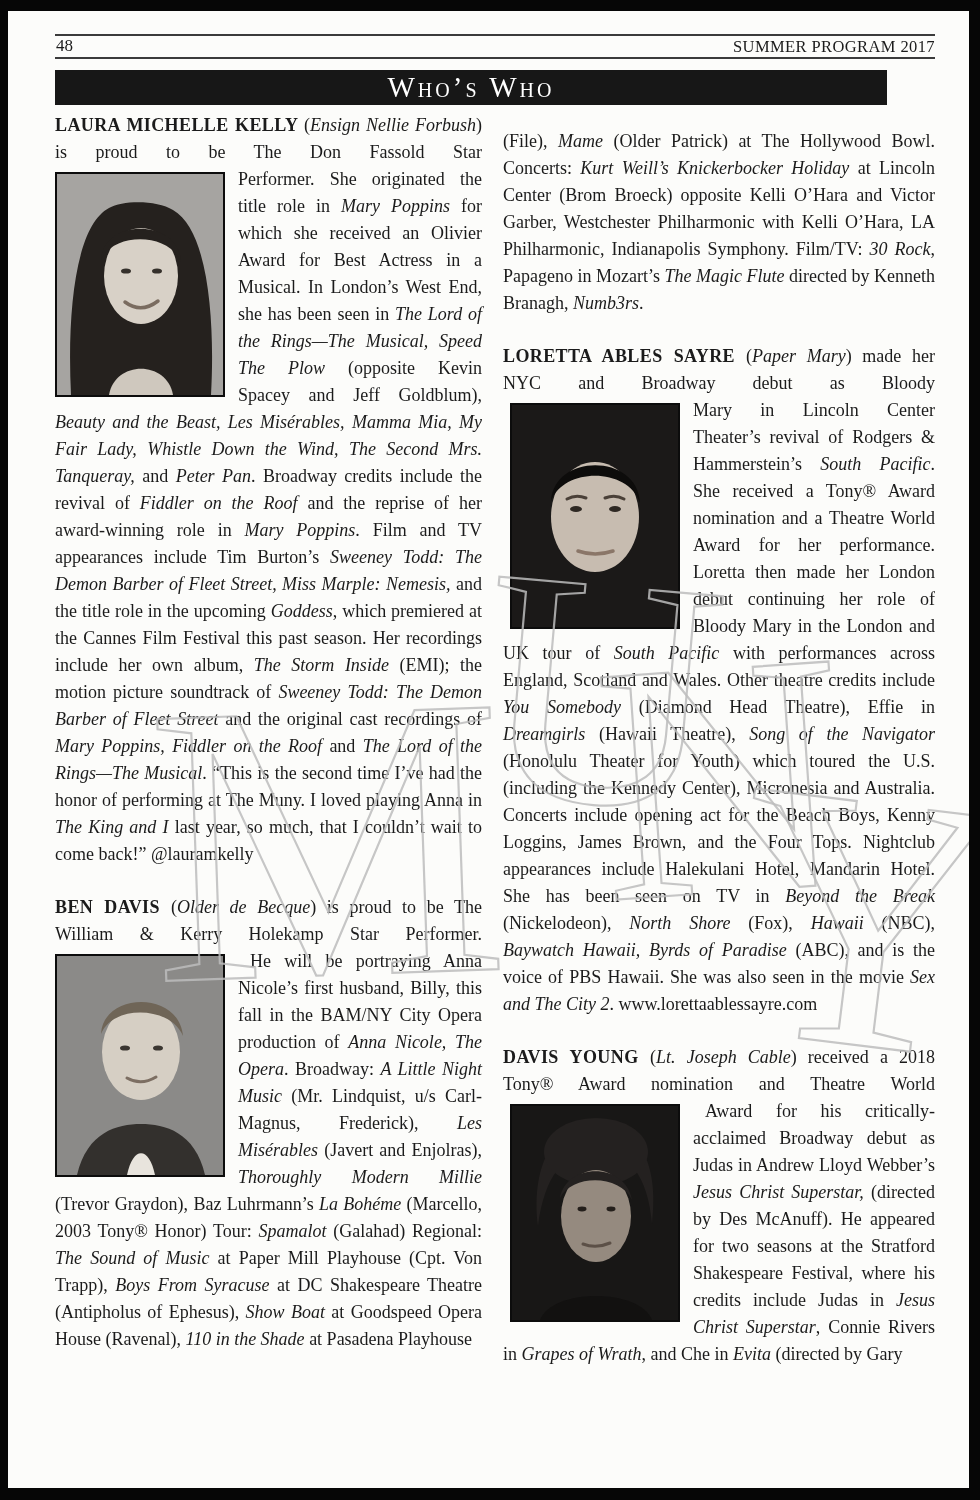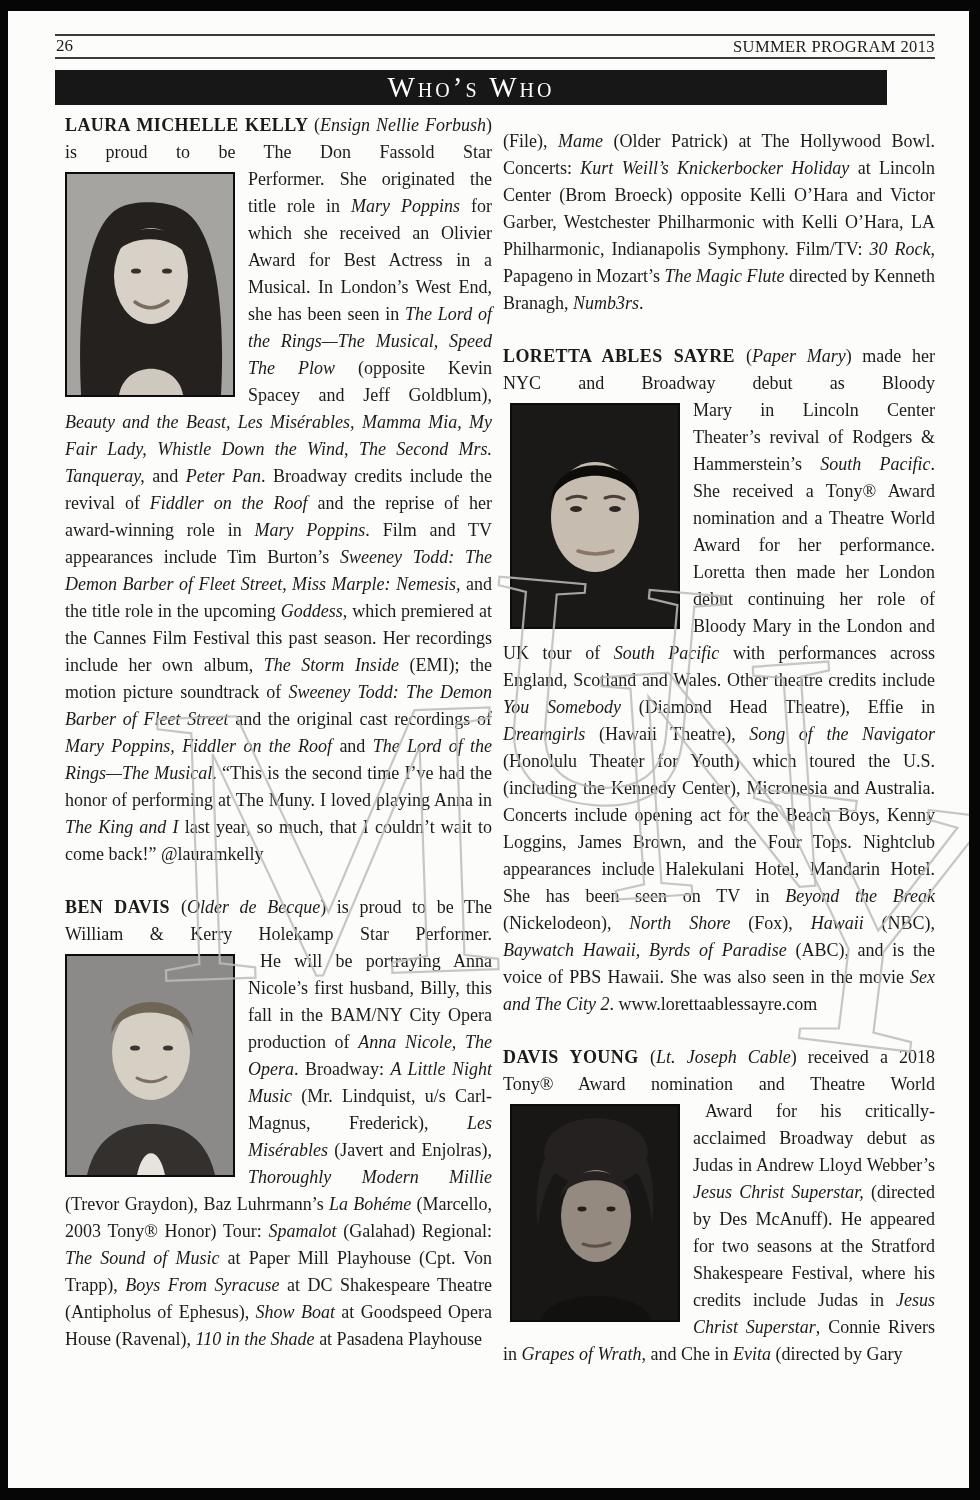--- a/index.html
+++ b/index.html
@@ -17,21 +17,21 @@
   .rule.r1{top:34px;}
   .rule.r2{top:57px;}
   .pagenum{position:absolute;left:56px;top:36px;font-size:17px;z-index:2;}
   .progtitle{position:absolute;right:45px;top:37px;font-size:16.5px;letter-spacing:.4px;z-index:2;}
   .banner{position:absolute;left:55px;top:70px;width:832px;height:35px;background:#171717;
           display:flex;align-items:center;justify-content:center;z-index:2;}
   .banner-text{color:#ffffff;font-variant:small-caps;font-size:29px;letter-spacing:3px;
                font-weight:500;line-height:1;}
   
   .col{position:absolute;top:112px;text-align:justify;font-size:18px;line-height:27px;z-index:2;}
-  .col.left{left:65px;width:427px;}
+  .col.left{left:55px;width:427px;}
   .col.right{left:503px;width:432px;}
   .bio{margin:0 0 26px 0;}
   .bio-intro{margin:0;text-align:justify;text-align-last:justify;}
   .bio-body{margin:0;}
   .bio-body::after{content:"";display:block;clear:both;}
   .bio-cont{margin:16px 0 26px 0;text-align:justify;}
   .cont{text-align-last:justify;margin-left:12px;}
   b{font-weight:700;letter-spacing:.4px;}
   
   .headshot{float:left;margin:6px 13px 6px 0;border:2px solid #0c0c0c;padding:0;background:#999;}
@@ -57,22 +57,22 @@
     <text x="598" y="892" font-size="340" transform="rotate(-4 720 770)">N</text>
     <text x="738" y="1042" font-size="370" transform="rotate(7 840 900)">Y</text>
   </svg>
 
   <div class="edge top"></div>
   <div class="edge left"></div>
   <div class="edge right"></div>
   <div class="edge bottom"></div>
 
   <div class="rule r1"></div>
-  <div class="pagenum">26</div>
-  <div class="progtitle">SUMMER PROGRAM 2013</div>
+  <div class="pagenum">48</div>
+  <div class="progtitle">SUMMER PROGRAM 2017</div>
   <div class="rule r2"></div>
 
   <div class="banner">
     <span class="banner-text">Who’s Who</span>
   </div>
 
   <div class="col left">
 
     <section class="bio">
       <p class="bio-intro"><b>LAURA MICHELLE KELLY </b><span>(</span><i>Ensign Nellie Forbush</i><span>) is proud to be The Don Fassold Star</span></p>

